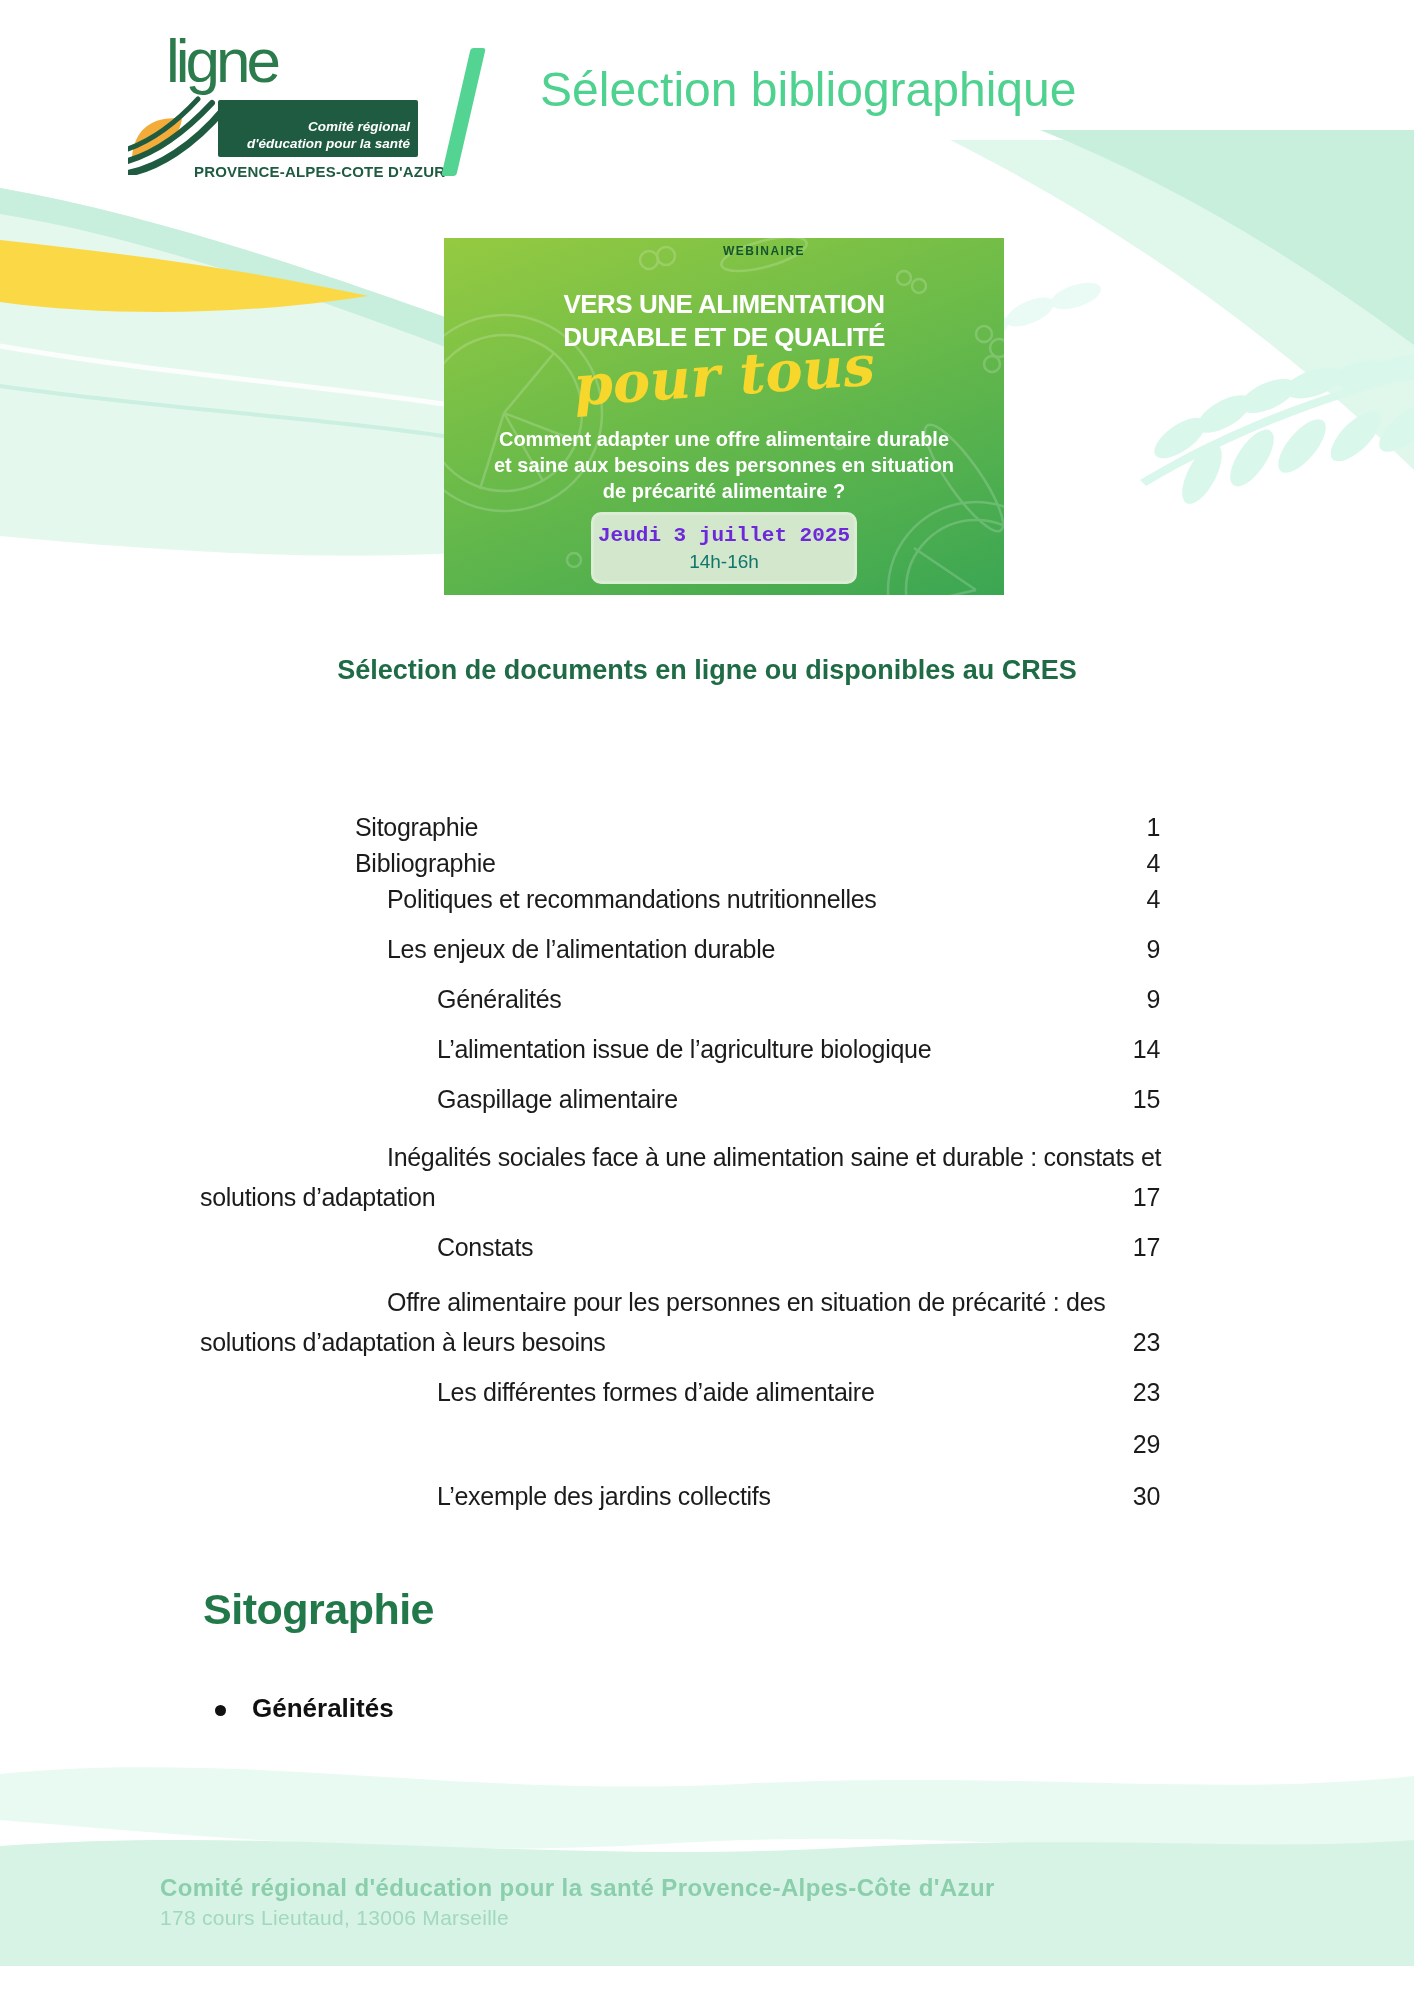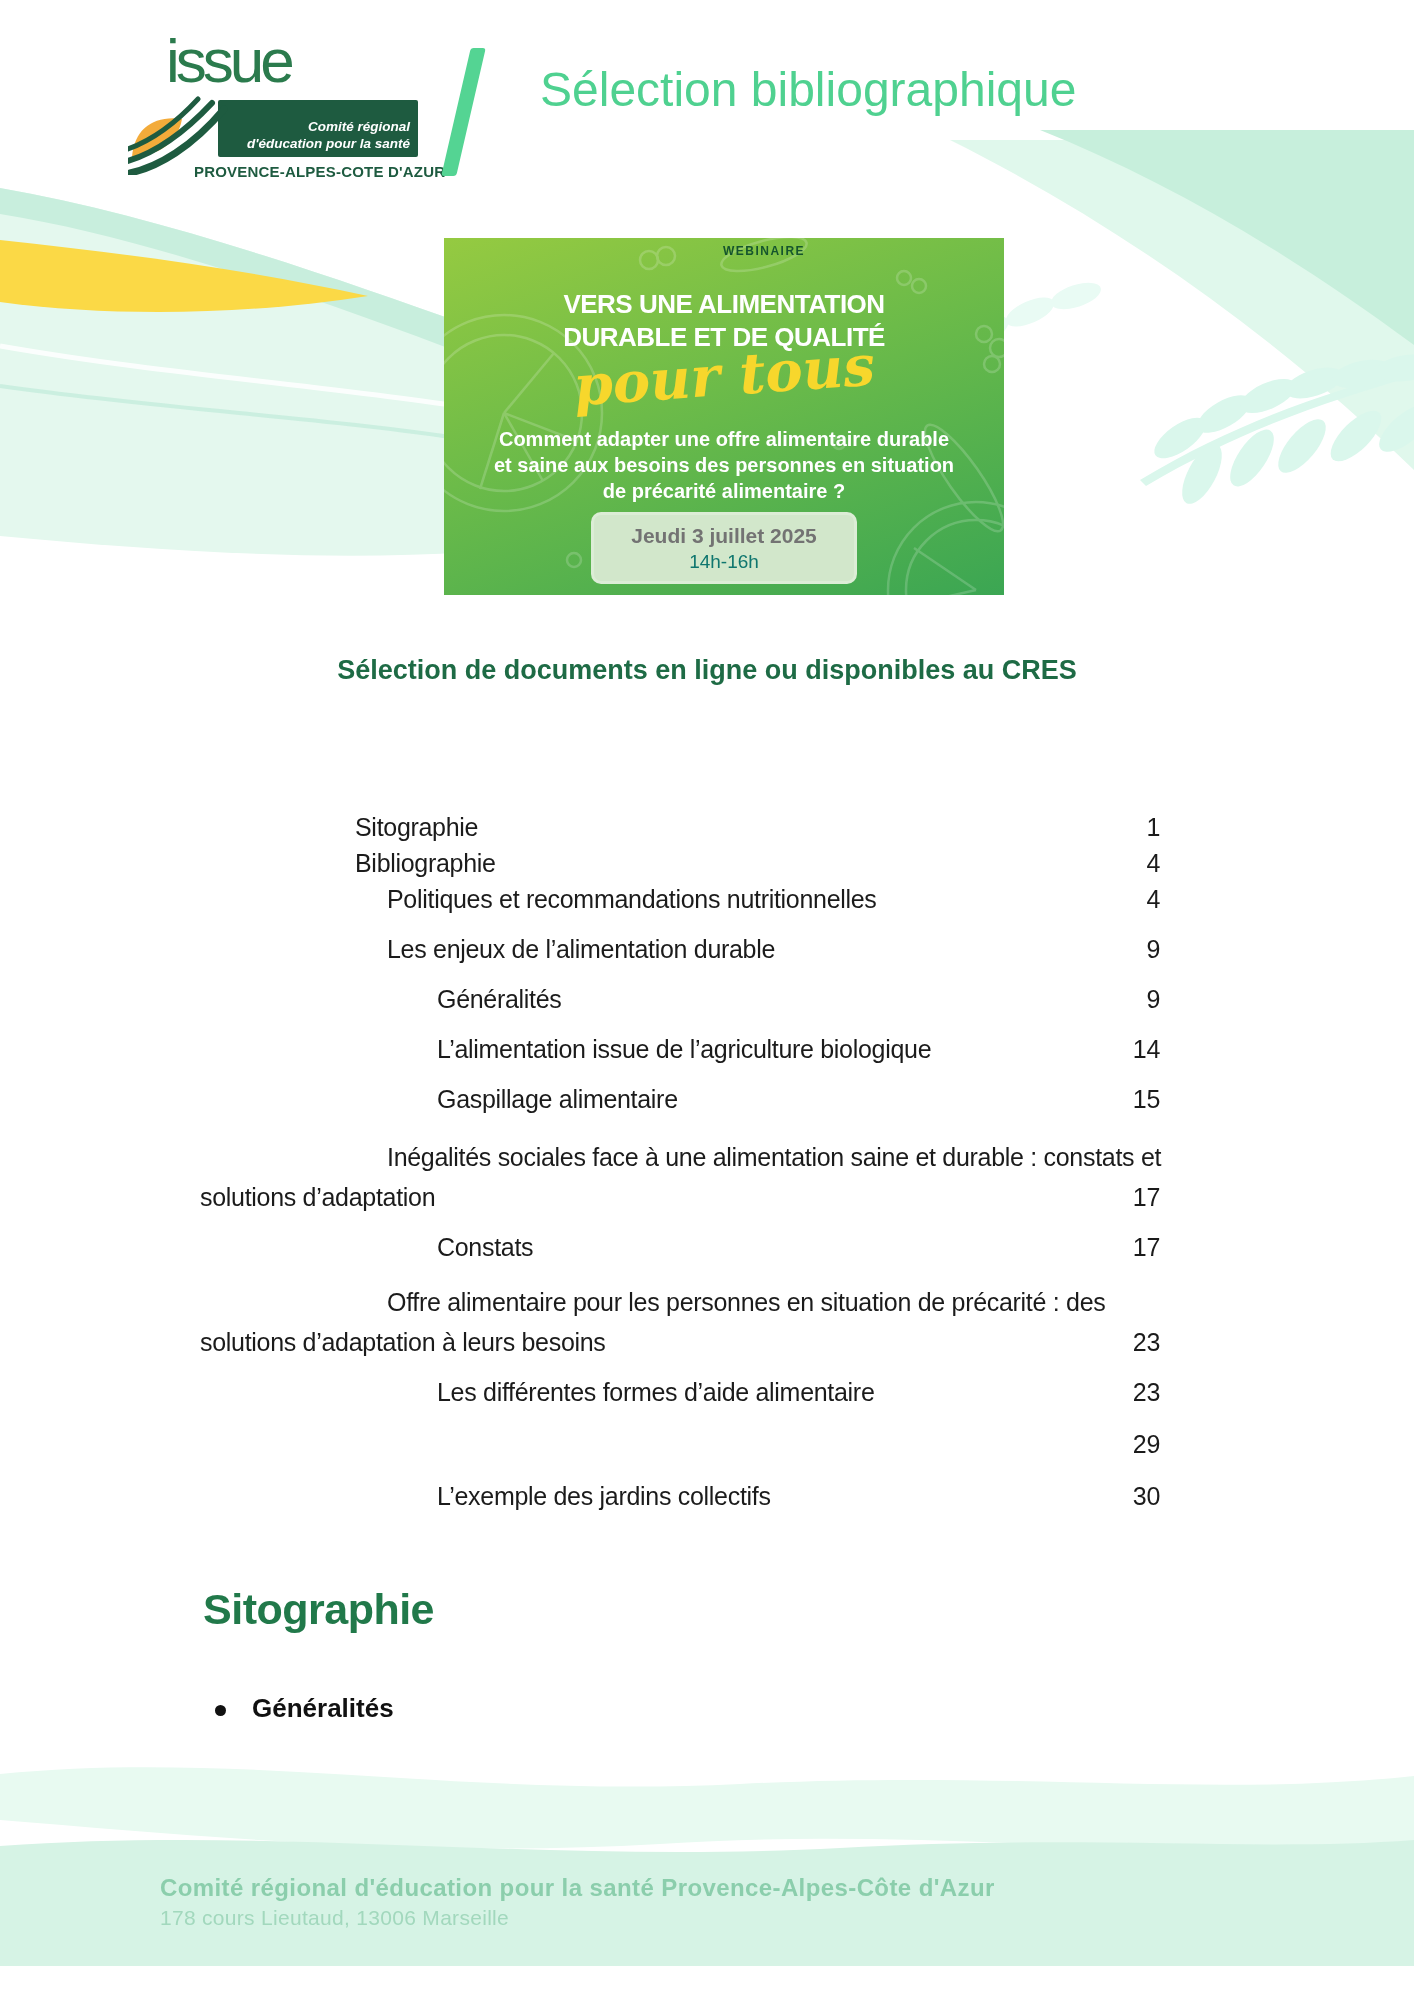--- a/index.html
+++ b/index.html
@@ -49,21 +49,21 @@
   }
   .banner .question{
     position:absolute;top:188px;left:0;width:100%;
     font-size:20px;line-height:26px;font-weight:700;color:#ffffff;
   }
   .banner .datebox{
     position:absolute;top:274px;left:147px;width:266px;height:72px;
     background:#d2e7cb;border:3px solid #dcedd6;border-radius:10px;box-sizing:border-box;
     padding-top:8px;
   }
-  .banner .datebox .date{font-size:21px;font-weight:800;color:#737373;line-height:26px;}
+  .banner .datebox .date{font-size:21px;font-weight:800;color:#6d28d9;line-height:26px;font-family:Liberation Mono, monospace;}
   .banner .datebox .time{font-size:19px;font-weight:500;color:#0f766e;line-height:26px;}
   
   .doc-subtitle{
     left:0;top:655px;width:1414px;text-align:center;
     font-size:27px;font-weight:700;color:#1e6b45;
   }
   .toc{left:200px;top:0;width:960px;height:2000px;pointer-events:none;}
   .toc .toc-line{position:absolute;width:960px;height:32px;font-size:25px;letter-spacing:-0.3px;color:#1b1b1b;white-space:nowrap;}
   .toc .toc-label{position:absolute;top:0;}
   .toc .toc-page{position:absolute;top:0;right:0;text-align:right;}
@@ -120,21 +120,21 @@
     <path d="M0,90 C130,104 250,120 368,146 C255,164 118,168 0,152 Z" fill="#fbd946"></path>
     <path d="M0,196 C160,224 330,236 470,258" stroke="#ffffff" stroke-width="5" fill="none" opacity="0.85"></path>
     <path d="M0,236 C170,260 330,268 470,290" stroke="#c4ecdc" stroke-width="4" fill="none" opacity="0.8"></path>
   </svg>
 
   <svg class="abs z2" style="left:0;top:1740px;" width="1414" height="260" viewBox="0 0 1414 260">
     <path d="M0,34 C240,10 460,58 740,44 C1010,30 1210,58 1414,36 L1414,104 C1160,122 920,86 660,104 C420,118 200,96 0,80 Z" fill="#e8faf1"></path>
     <path d="M0,106 C280,86 540,124 840,108 C1080,94 1260,112 1414,100 L1414,226 L0,226 Z" fill="#d6f3e5"></path>
   </svg>
 
-  <div class="abs z1 logo-cres">issue</div>
+  <div class="abs z1 logo-cres">ligne</div>
   <div class="abs z1 logo-box">
     <div>Comité régional</div>
     <div>d'éducation pour la santé</div>
   </div>
   <svg class="abs z1" style="left:128px;top:95px;" width="110" height="80" viewBox="0 0 110 80">
     <path d="M4,62 C6,34 26,20 54,24 C50,46 34,60 4,62 Z" fill="#f3ab3a"></path>
     <path d="M2,78 C30,72 64,52 96,14" stroke="#1e5b40" stroke-width="7" fill="none" stroke-linecap="round"></path>
     <path d="M0,66 C26,58 54,40 84,8" stroke="#1e5b40" stroke-width="6" fill="none" stroke-linecap="round"></path>
     <path d="M0,54 C22,46 46,30 70,4" stroke="#1e5b40" stroke-width="5" fill="none" stroke-linecap="round"></path>
   </svg>

